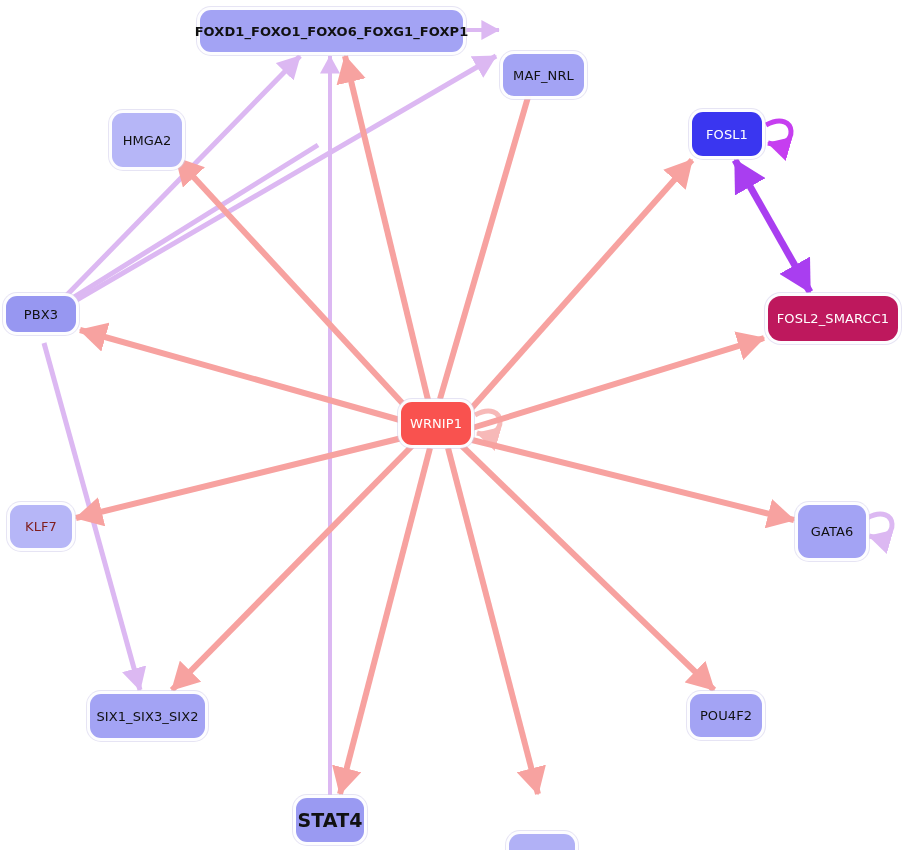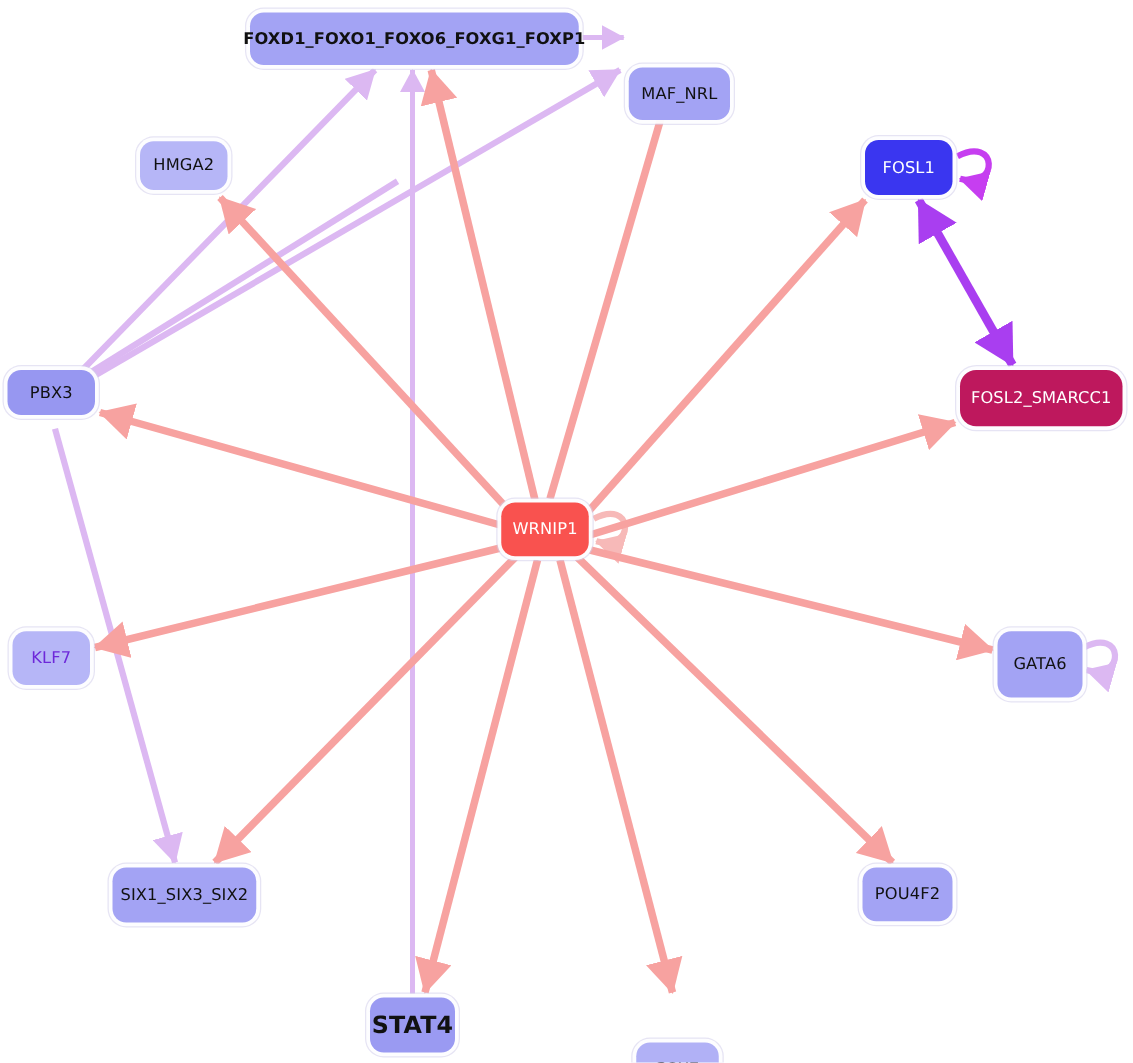--- a/index.html
+++ b/index.html
@@ -69,36 +69,36 @@
       <line x1="430" y1="448" x2="340" y2="794" stroke="#f7a2a0" stroke-width="6" stroke-linecap="butt" marker-end="url(#m5)"></line>
       <line x1="448" y1="448" x2="538" y2="794" stroke="#f7a2a0" stroke-width="6" stroke-linecap="butt" marker-end="url(#m5)"></line>
     </svg>
   <div id="node-layer">
       <div class="node" style="left: 200px; top: 10px; width: 263px; height: 42px; background: rgb(163, 163, 244); color: rgb(17, 17, 17); font-size: 13px; font-weight: bold;">
         <span class="node-label">FOXD1_FOXO1_FOXO6_FOXG1_FOXP1</span>
       </div>
       <div class="node" style="left: 503px; top: 10px; width: 81px; height: 42px; background: rgb(163, 163, 244); color: rgb(17, 17, 17); font-size: 13px; margin-top: 44px;">
         <span class="node-label">MAF_NRL</span>
       </div>
-      <div class="node" style="left: 112px; top: 113px; width: 70px; height: 39px; background: rgb(182, 182, 247); color: rgb(17, 17, 17); font-size: 13px;">
+      <div class="node" style="left: 112px; top: 113px; width: 70px; height: 54px; background: rgb(182, 182, 247); color: rgb(17, 17, 17); font-size: 13px;">
         <span class="node-label">HMGA2</span>
       </div>
       <div class="node" style="left: 692px; top: 112px; width: 70px; height: 44px; background: rgb(58, 54, 240); color: rgb(255, 255, 255); font-size: 13px;">
         <span class="node-label">FOSL1</span>
       </div>
       <div class="node" style="left: 6px; top: 296px; width: 70px; height: 36px; background: rgb(151, 151, 241); color: rgb(17, 17, 17); font-size: 13px;">
         <span class="node-label">PBX3</span>
       </div>
       <div class="node" style="left: 768px; top: 296px; width: 130px; height: 45px; background: #be185d; color: rgb(255, 255, 255); font-size: 13px; border-radius: 13px;">
         <span class="node-label">FOSL2_SMARCC1</span>
       </div>
       <div class="node" style="left: 401px; top: 402px; width: 70px; height: 43px; background: rgb(249, 82, 79); color: rgb(255, 255, 255); font-size: 13px;">
         <span class="node-label">WRNIP1</span>
       </div>
-      <div class="node" style="left: 10px; top: 505px; width: 62px; height: 43px; background: rgb(182, 182, 247); color: #6d28d9; font-size: 13px;">
+      <div class="node" style="left: 10px; top: 505px; width: 62px; height: 43px; background: rgb(182, 182, 247); color: #7f1d1d; font-size: 13px;">
         <span class="node-label">KLF7</span>
       </div>
       <div class="node" style="left: 798px; top: 505px; width: 68px; height: 53px; background: rgb(163, 163, 244); color: rgb(17, 17, 17); font-size: 13px;">
         <span class="node-label">GATA6</span>
       </div>
       <div class="node" style="left: 90px; top: 694px; width: 115px; height: 44px; background: rgb(163, 163, 244); color: rgb(17, 17, 17); font-size: 13px;">
         <span class="node-label">SIX1_SIX3_SIX2</span>
       </div>
       <div class="node" style="left: 690px; top: 694px; width: 72px; height: 43px; background: rgb(163, 163, 244); color: rgb(17, 17, 17); font-size: 13px;">
         <span class="node-label">POU4F2</span>

